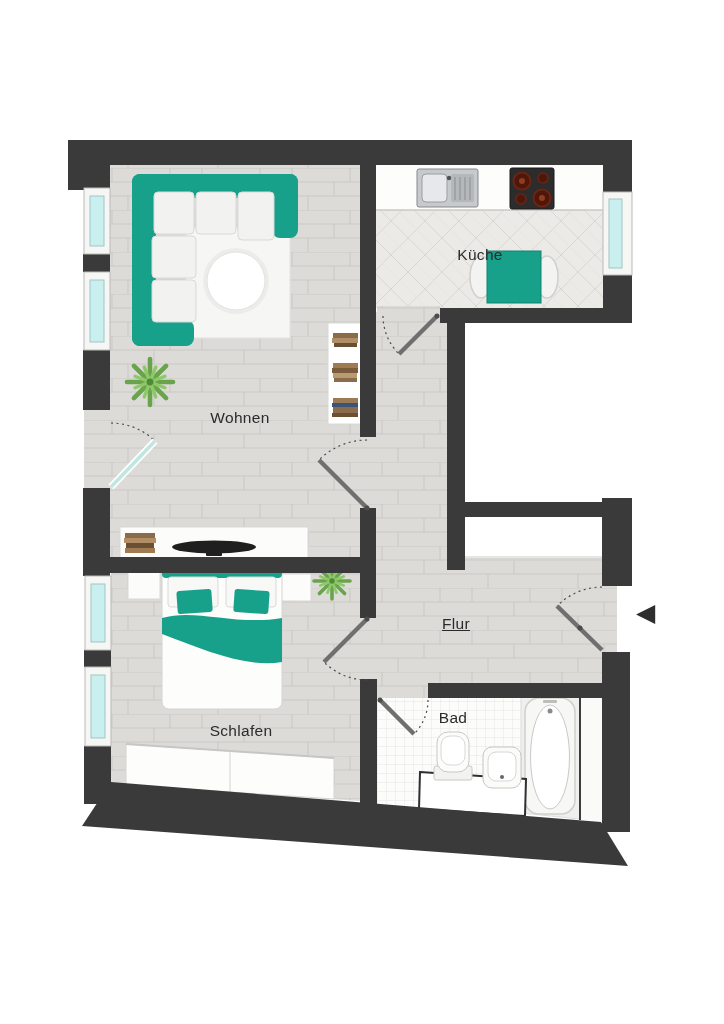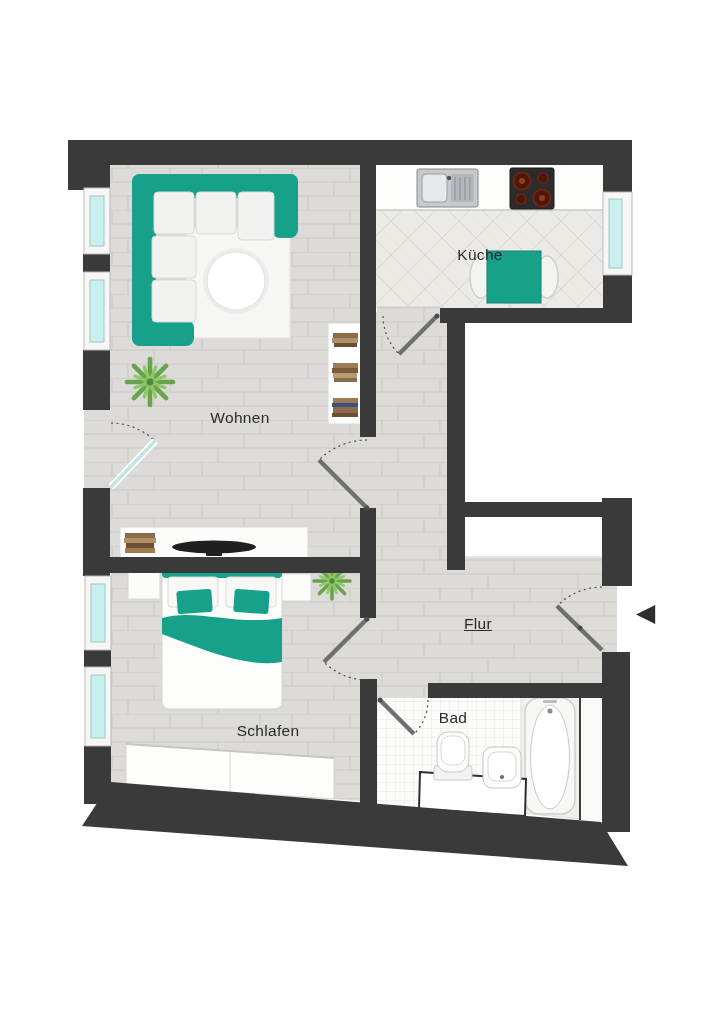--- a/index.html
+++ b/index.html
@@ -283,19 +283,19 @@
     <g>
       <path d="M602 587 A64 64 0 0 0 557 606" class="arc"></path>
       <line x1="602" y1="650" x2="557" y2="606" class="leaf"></line>
       <circle cx="580" cy="628" r="2.5" fill="#4c4c4c"></circle>
     </g>
   </g>
 </svg>
 
 <div class="room-label" style="left:240px;top:418px;">Wohnen</div>
 <div class="room-label" style="left:432px;top:255px;margin-left:48px;">Küche</div>
-<div class="room-label" style="left:478px;top:624px;text-decoration:underline;">Flur</div>
-<div class="room-label" style="left:268px;top:731px;">Schlafen</div>
+<div class="room-label" style="left:456px;top:624px;text-decoration:underline;">Flur</div>
+<div class="room-label" style="left:241px;top:731px;">Schlafen</div>
 <div class="room-label" style="left:453px;top:718px;">Bad</div>
 
 <div id="entrance-arrow">◀</div>
 
 </div>
 
 </body></html>

